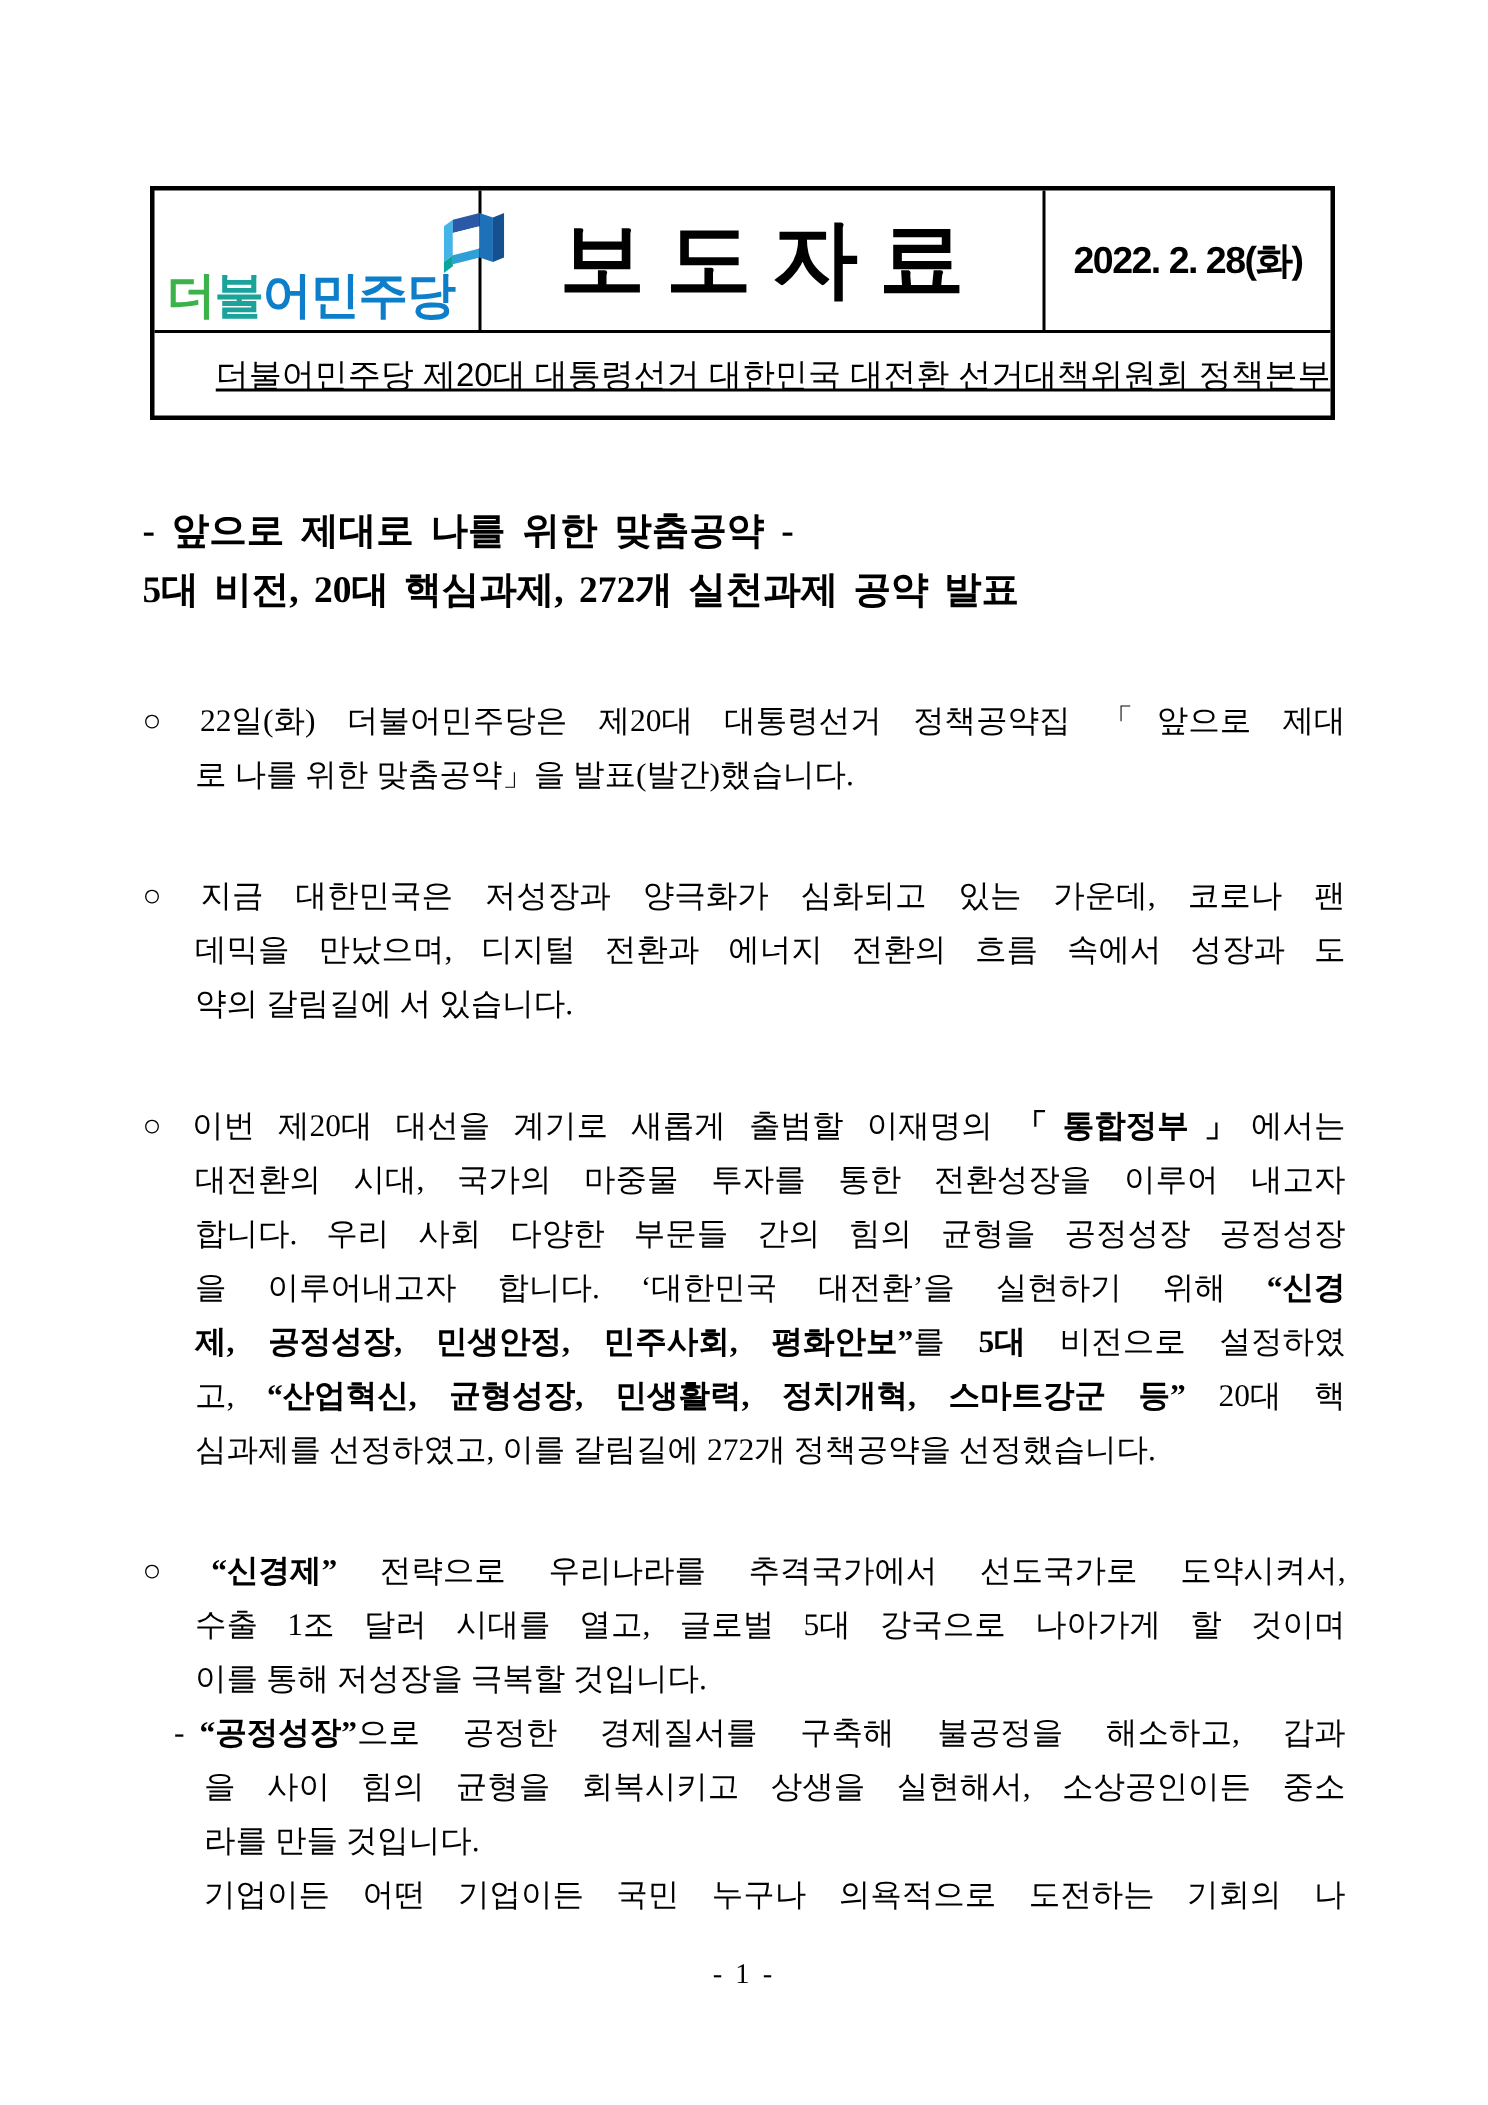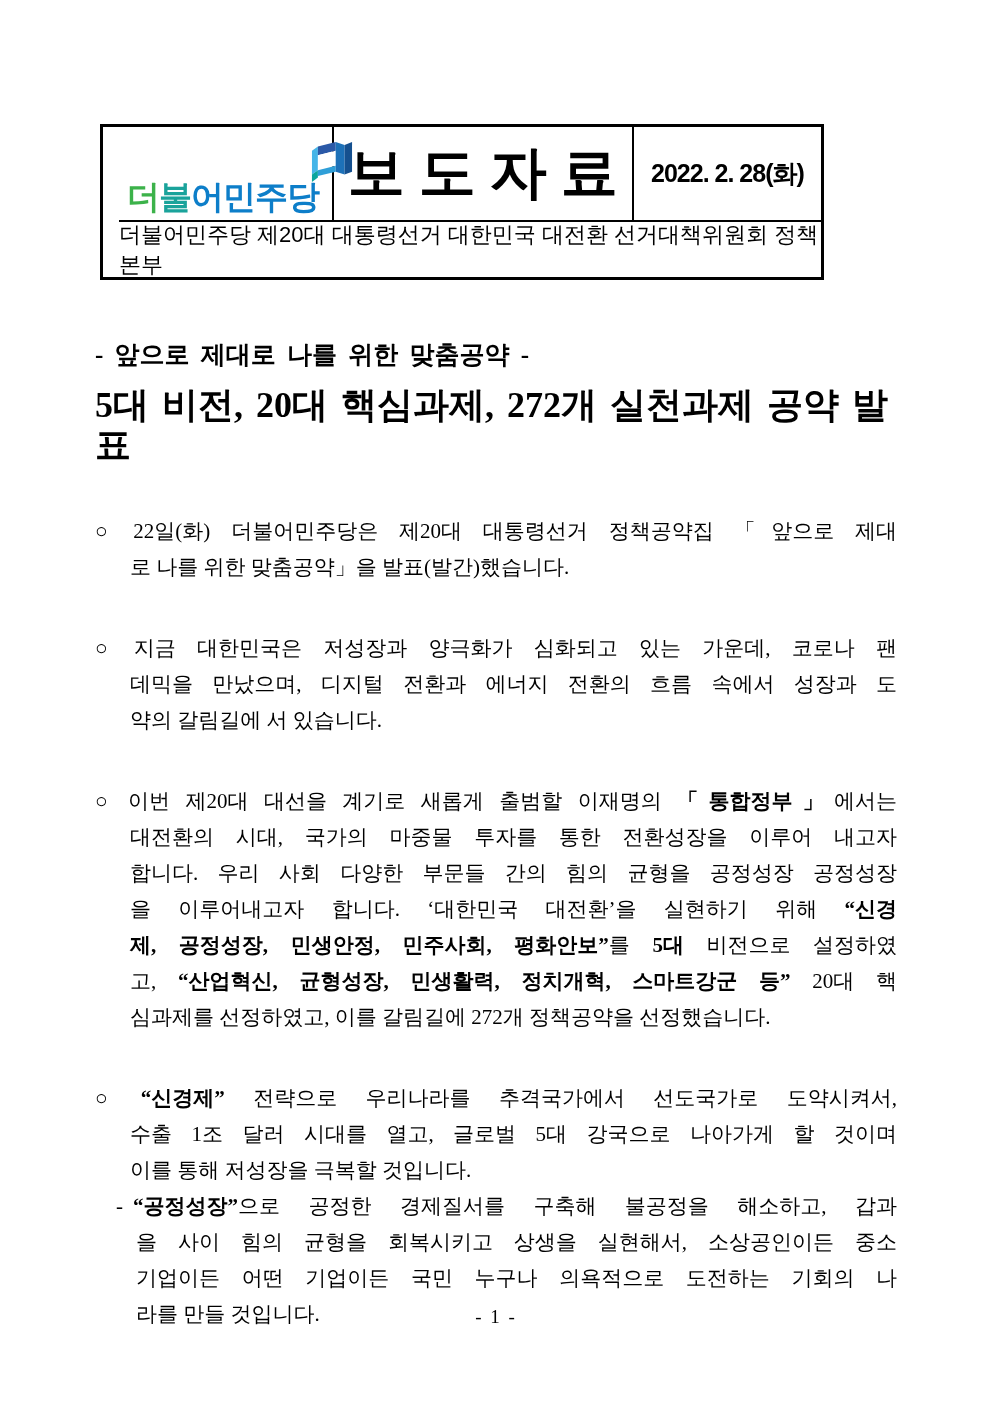--- a/index.html
+++ b/index.html
@@ -11,25 +11,24 @@
     font-family: "Liberation Serif", "DejaVu Serif", serif;
     color: #000000;
     overflow: hidden;
   }
 
   
   .header-table {
     position: absolute;
     left: 100px;
     top: 124px;
-    width: 724px;
+    width: 790px;
     border: 3px solid #000;
     box-sizing: border-box;
     font-family: "Liberation Sans", "DejaVu Sans", sans-serif;
-    padding-left: 16px;
   }
   .header-row1 { display: flex; height: 93px; }
   .logo-cell {
     width: 218px;
     border-right: 2px solid #000;
     box-sizing: border-box;
     position: relative;
   }
   .press-cell {
     flex: 1;
@@ -50,23 +49,24 @@
   }
   .date-text {
     font-size: 25px;
     font-weight: 700;
     letter-spacing: -1px;
     white-space: nowrap;
   }
   .header-row2 {
     border-top: 2px solid #000;
     height: 55px;
-    display: flex; align-items: center; justify-content: flex-start;
+    display: flex; align-items: center; justify-content: flex-end;
     font-size: 22px;
     letter-spacing: 0px;
+    text-decoration: underline;
   }
 
   
   .logo-wrap {
     position: absolute;
     left: 8px;
     top: 48px;
     white-space: nowrap;
   }
   .logo-text {
@@ -82,22 +82,22 @@
 
   
   .headline { margin: 0 95px; padding-top: 338px; text-align: left; }
   .headline-1 {
     font-size: 25px;
     font-weight: 700;
     line-height: 34px;
     word-spacing: 5px;
   }
   .headline-2 {
-    margin-top: 13px;
-    font-size: 36px;
+    margin-top: 2px;
+    font-size: 25px;
     font-weight: 700;
     line-height: 40px;
     word-spacing: 4px;
   }
 
   
   .body-text { margin: 48px 95px 0 95px; }
   .para {
     margin-top: 45px;
     font-size: 21px;
@@ -182,20 +182,20 @@
         <div class="line last"><span>심과제를 선정하였고, 이를 갈림길에 272개 정책공약을 선정했습니다.</span></div>
       </div>
       <div class="para">
         <div class="line first"><span class="bullet bb">○</span><b>“신경제”</b><span> 전략으로 우리나라를 추격국가에서 선도국가로 도약시켜서,</span></div>
         <div class="line"><span>수출 1조 달러 시대를 열고, 글로벌 5대 강국으로 나아가게 할 것이며</span></div>
         <div class="line last"><span>이를 통해 저성장을 극복할 것입니다.</span></div>
       </div>
       <div class="para sub">
         <div class="line first"><span class="bullet">-</span><b>“공정성장”</b><span>으로 공정한 경제질서를 구축해 불공정을 해소하고, 갑과</span></div>
         <div class="line"><span>을 사이 힘의 균형을 회복시키고 상생을 실현해서, 소상공인이든 중소</span></div>
+        <div class="line last"><span>라를 만들 것입니다.</span></div>
         <div class="line"><span>기업이든 어떤 기업이든 국민 누구나 의욕적으로 도전하는 기회의 나</span></div>
-        <div class="line last"><span>라를 만들 것입니다.</span></div>
       </div>
     </div>
 
   <div class="footer">- 1 -</div>
 
 </div>
 
 </body></html>

